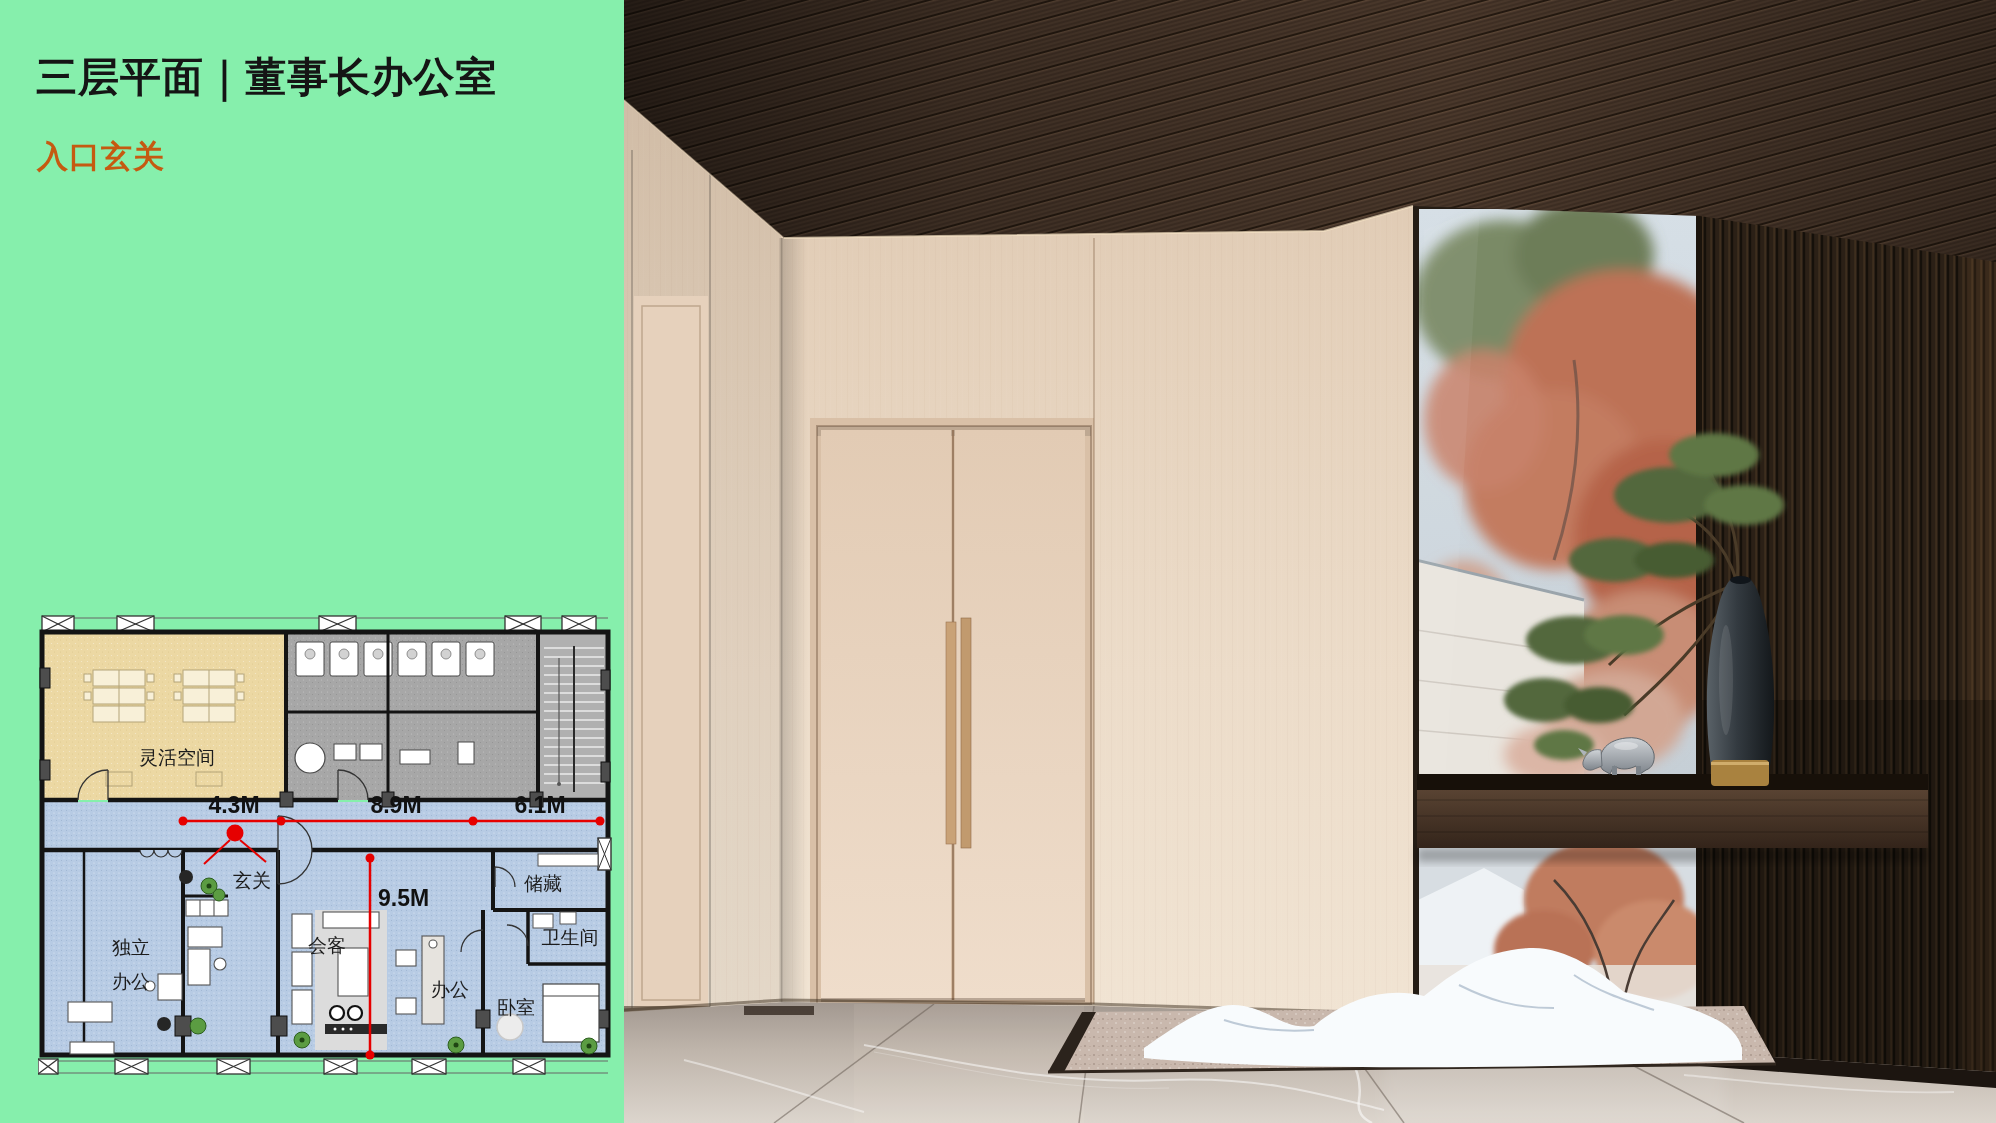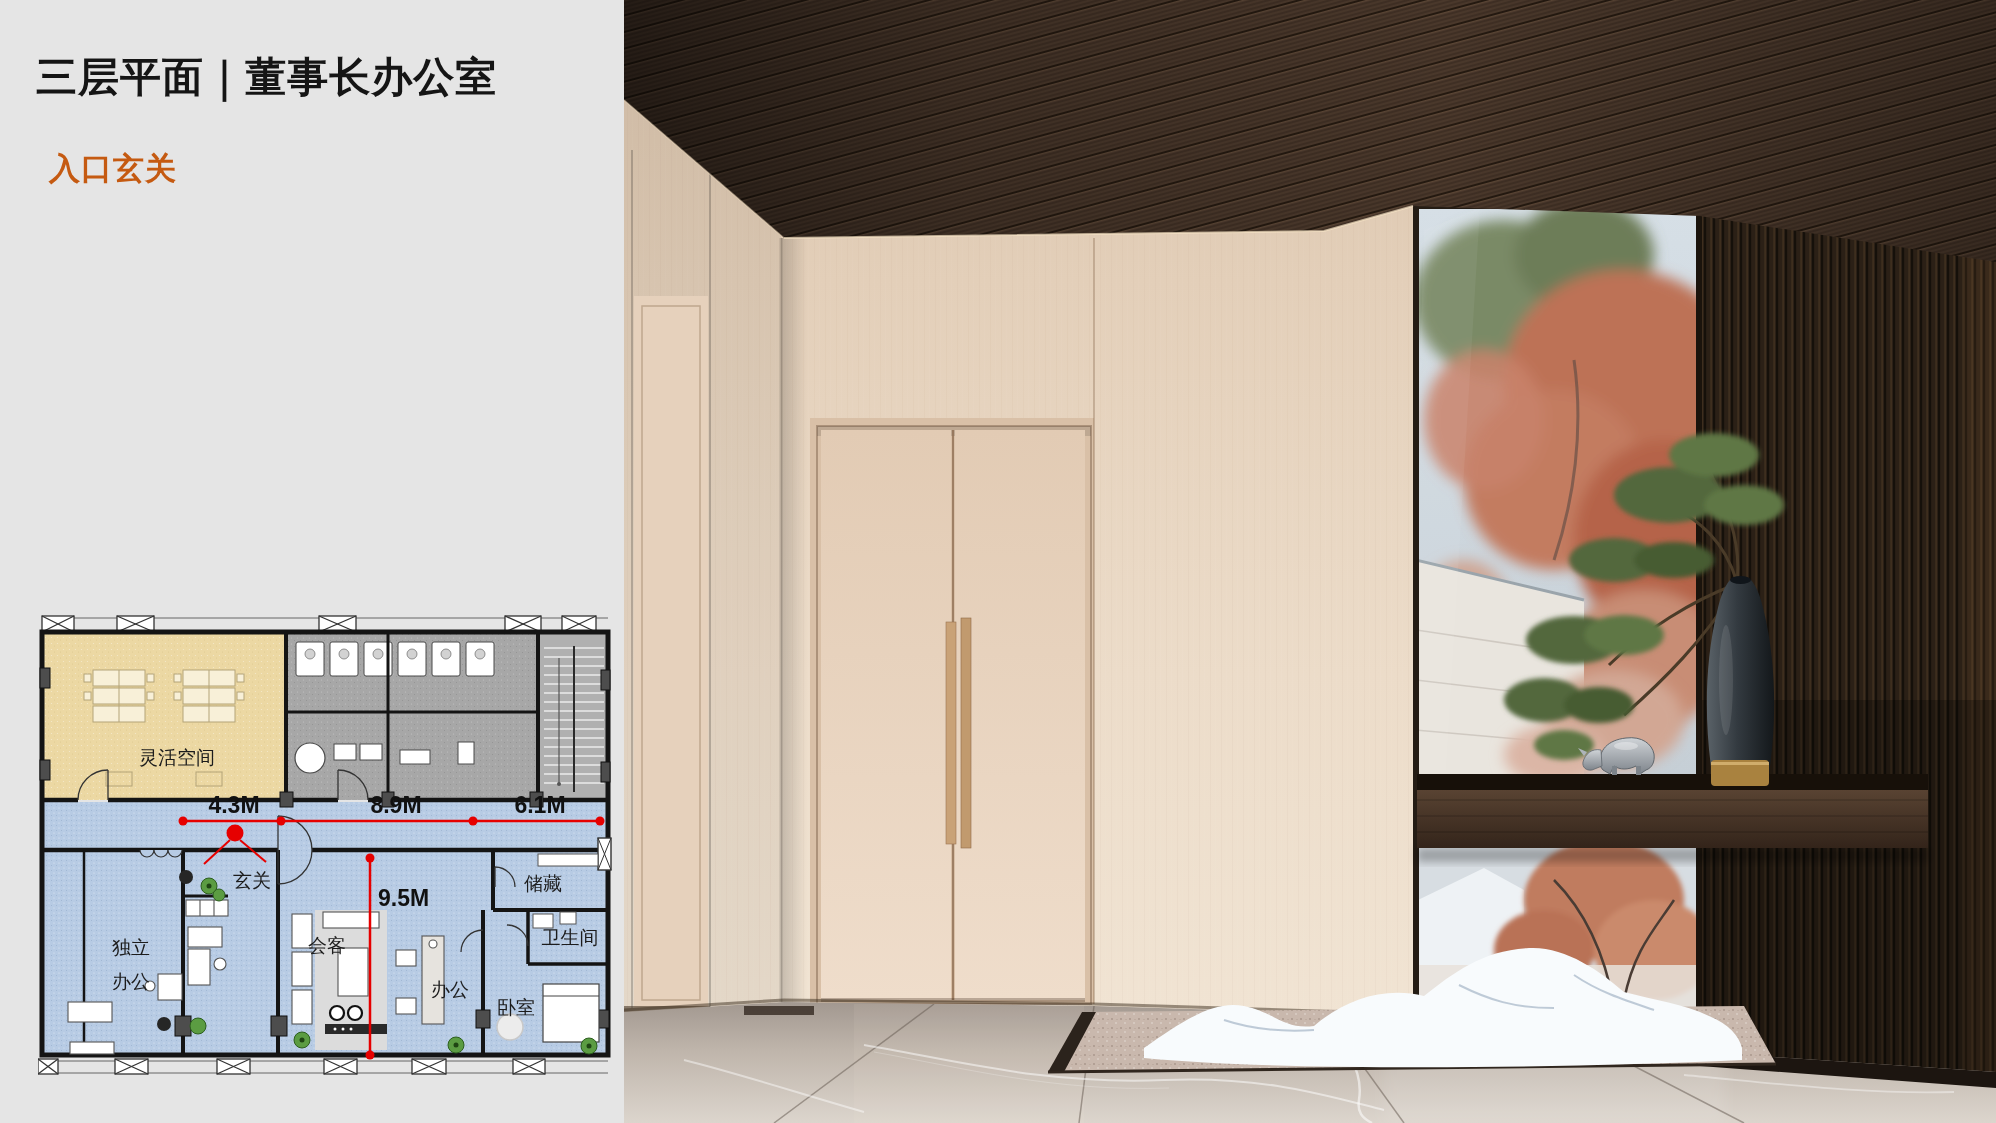--- a/index.html
+++ b/index.html
@@ -1,20 +1,20 @@
 <!DOCTYPE html>
 <html><head>
 <meta charset="utf-8">
 <style>
   html,body{margin:0;padding:0;background:#888;}
-  .slide{position:relative;width:1996px;height:1123px;background:#e5e5e5;overflow:hidden;
+  .slide{position:relative;width:1996px;height:1123px;background:#86efac;overflow:hidden;
          font-family:"Liberation Sans","DejaVu Sans",sans-serif;}
   .page-title{position:absolute;left:36px;top:50px;margin:0;font-size:41px;font-weight:700;
               color:#151515;letter-spacing:1px;}
-  .section-subtitle{position:absolute;left:37px;top:136px;margin:12px;font-size:31px;font-weight:700;
+  .section-subtitle{position:absolute;left:37px;top:136px;margin:0;font-size:31px;font-weight:700;
               color:#C55A11;letter-spacing:1px;}
   .floorplan{position:absolute;left:38px;top:612px;width:574px;height:466px;}
   .photo{position:absolute;left:624px;top:0;width:1372px;height:1123px;display:block;}
   .floorplan text{font-family:"Liberation Sans","DejaVu Sans",sans-serif;}
   .rl{font-size:19px;fill:#1c1c1c;text-anchor:middle;}
   .dim{font-size:23px;font-weight:700;fill:#111;text-anchor:middle;}
   .dim-v{font-size:23px;font-weight:700;fill:#111;text-anchor:start;}
 </style>
 </head>
 <body>

